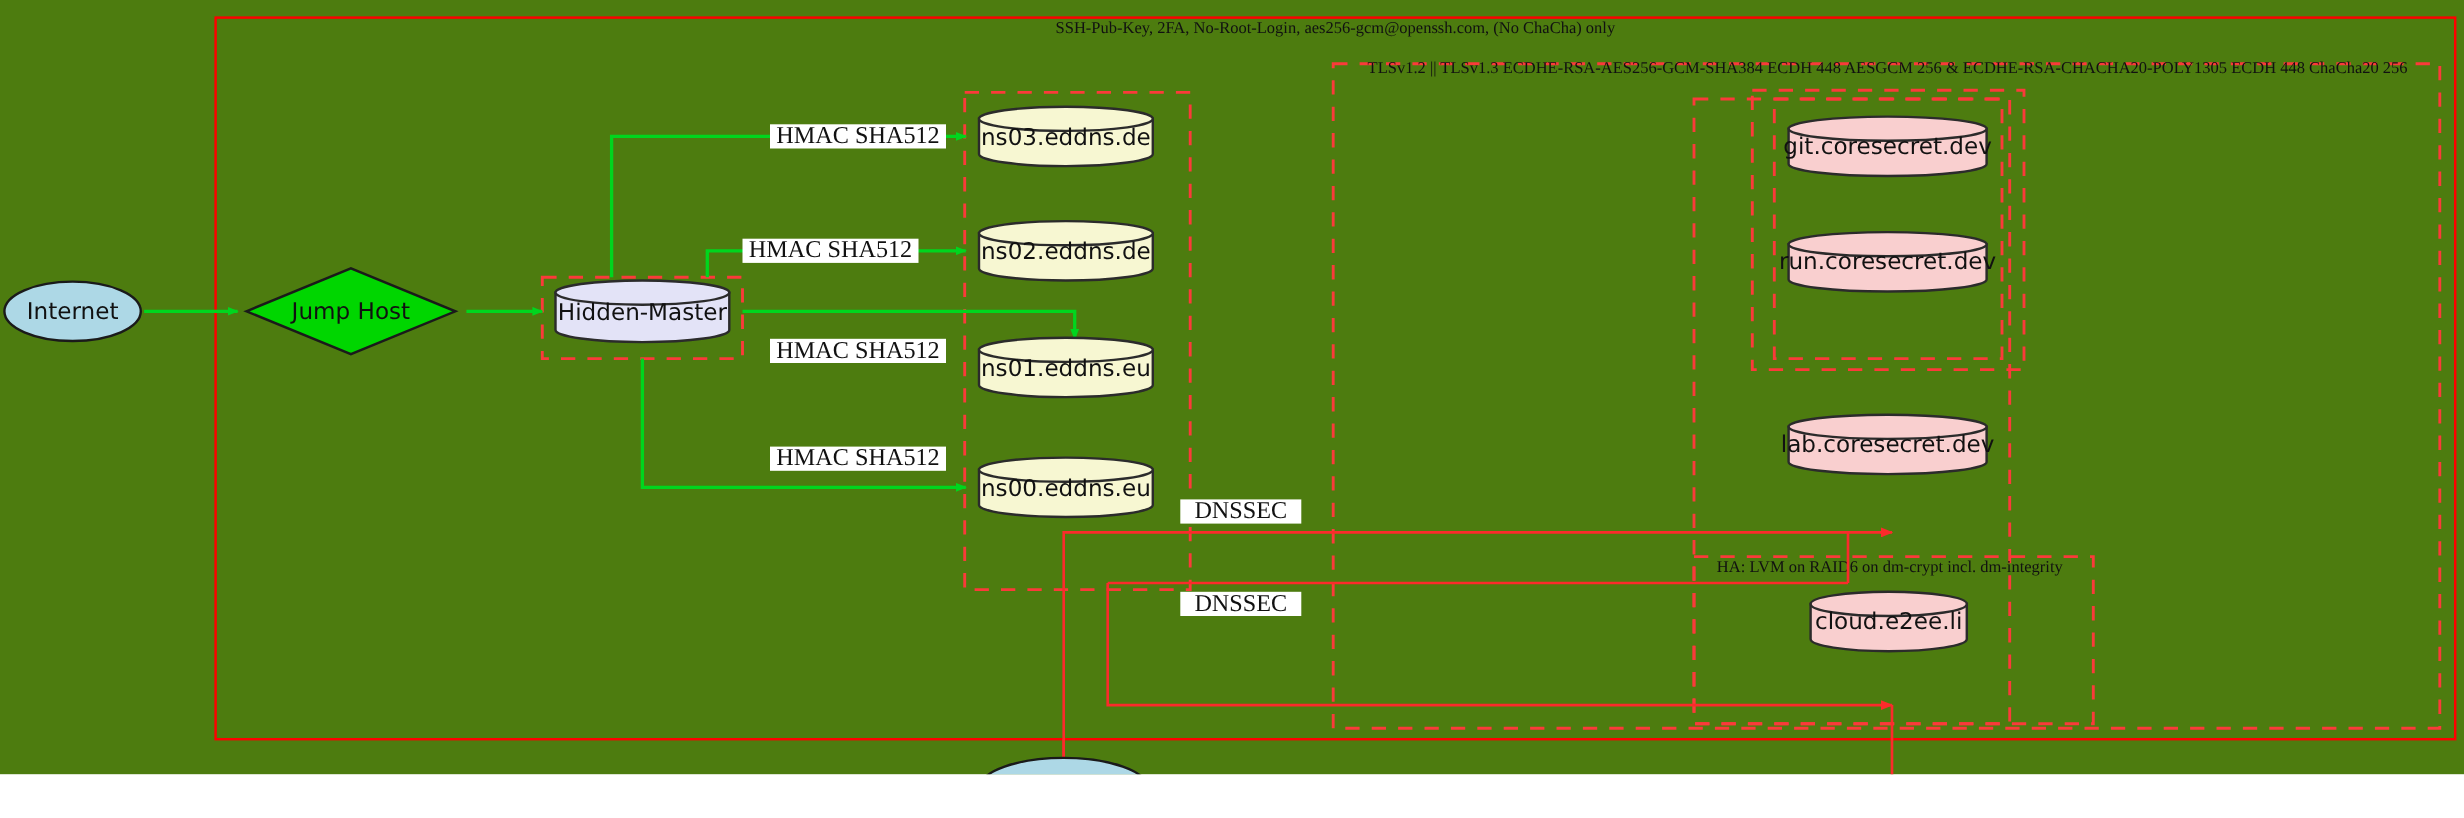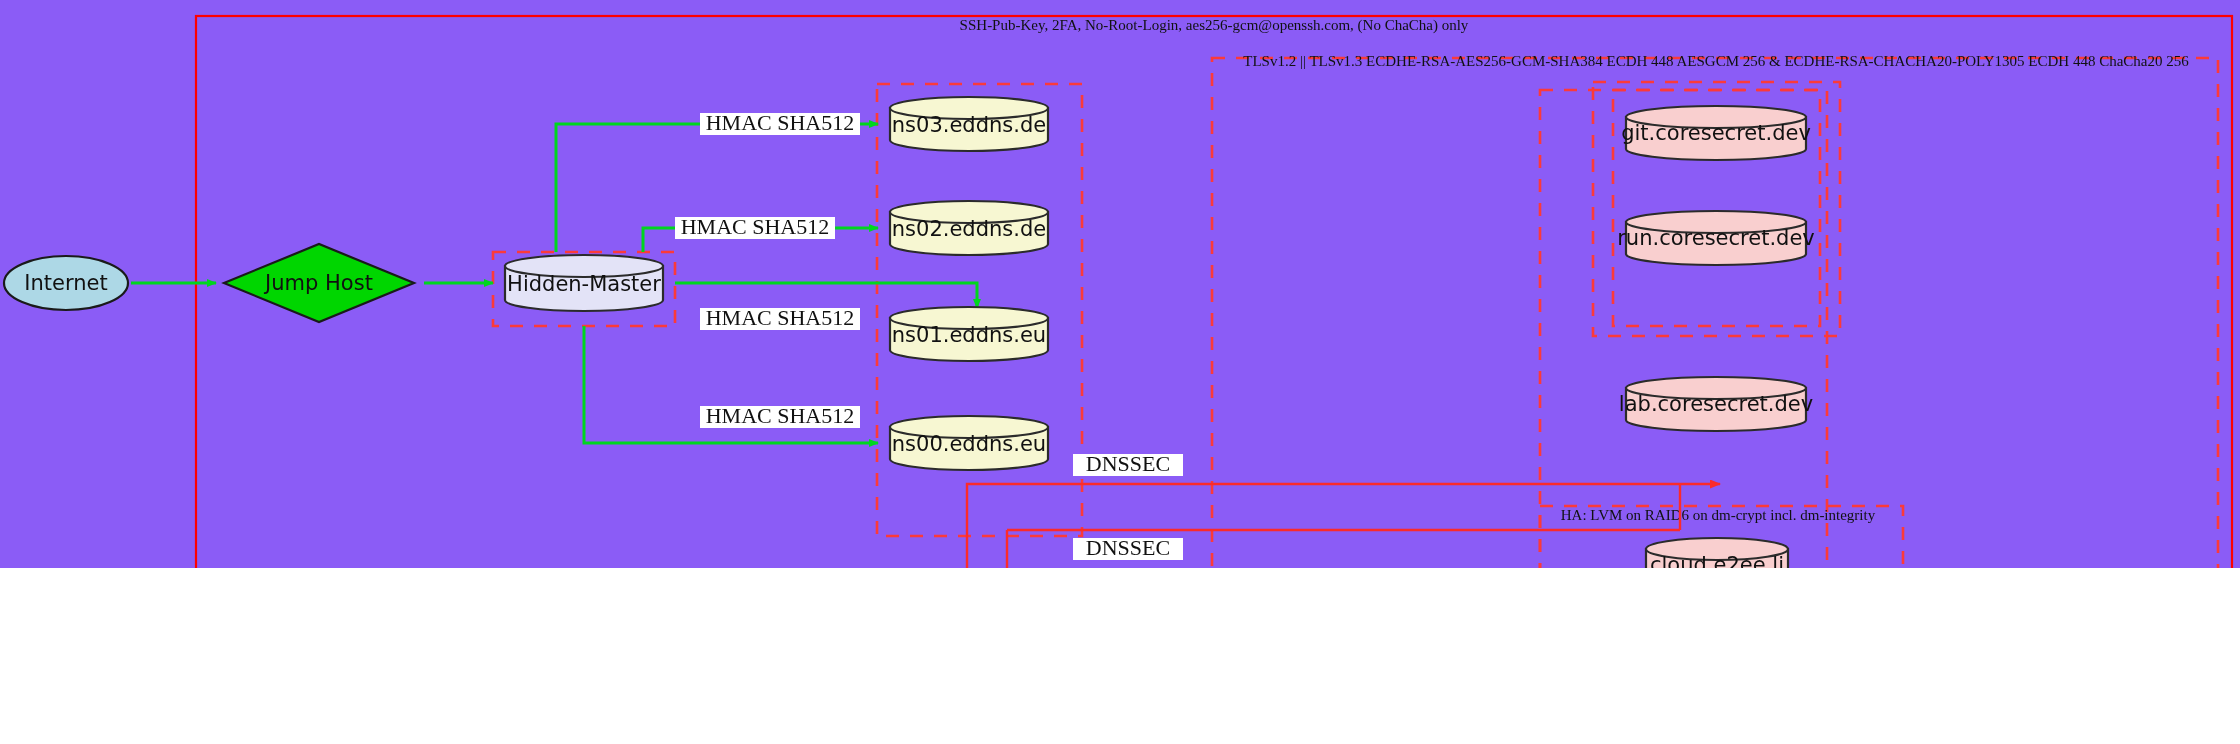--- a/index.html
+++ b/index.html
@@ -3,22 +3,22 @@
 <meta charset="utf-8">
 <style>
   html, body {
     margin: 0;
     padding: 0;
     background: #ffffff;
   }
   #stage {
     position: relative;
     width: 2240px;
-    height: 568px;
-    background: #8b5cf6;
+    height: 704px;
+    background: #4d7c0f;
     overflow: hidden;
     font-family: "Liberation Sans", sans-serif;
   }
   svg#diagram {
     position: absolute;
     top: 0; left: 0;
     width: 2240px;
     height: 744px;
   }
   .node-label {

